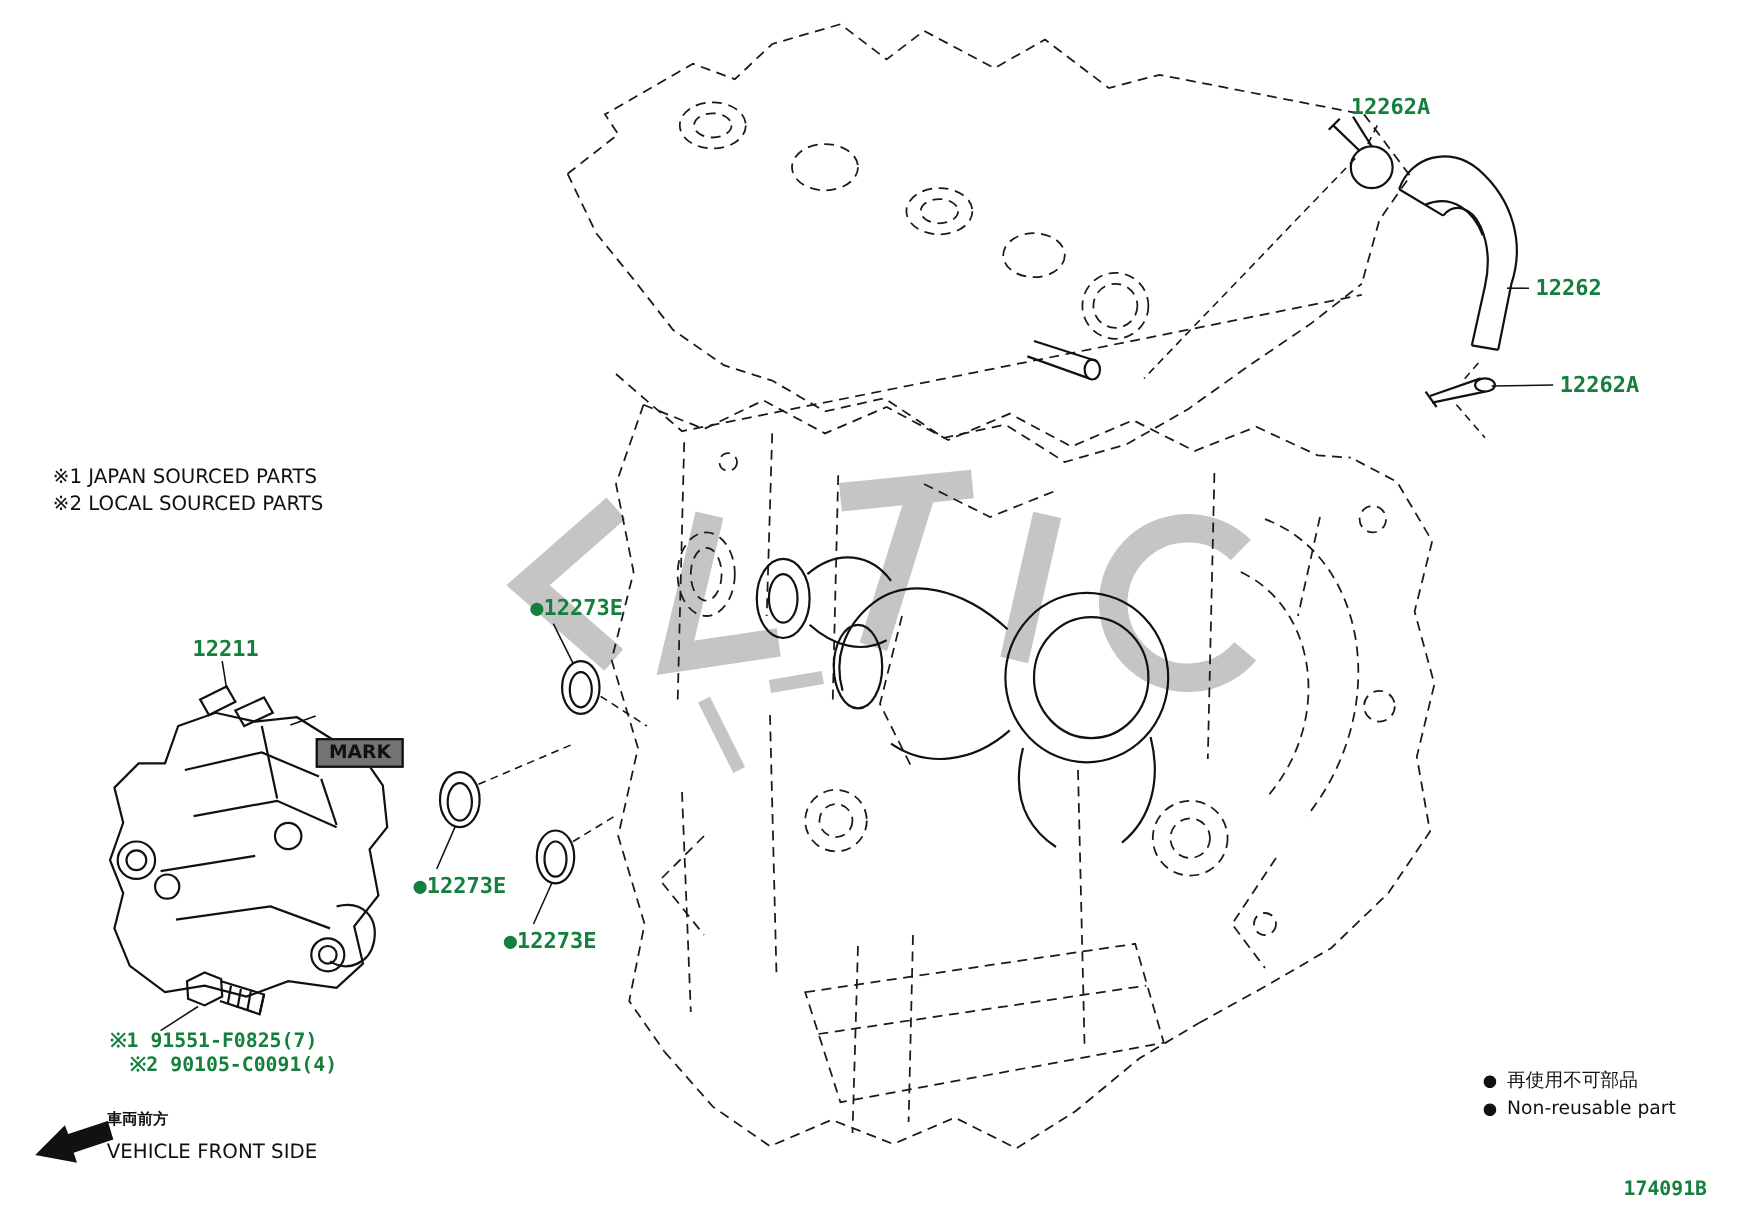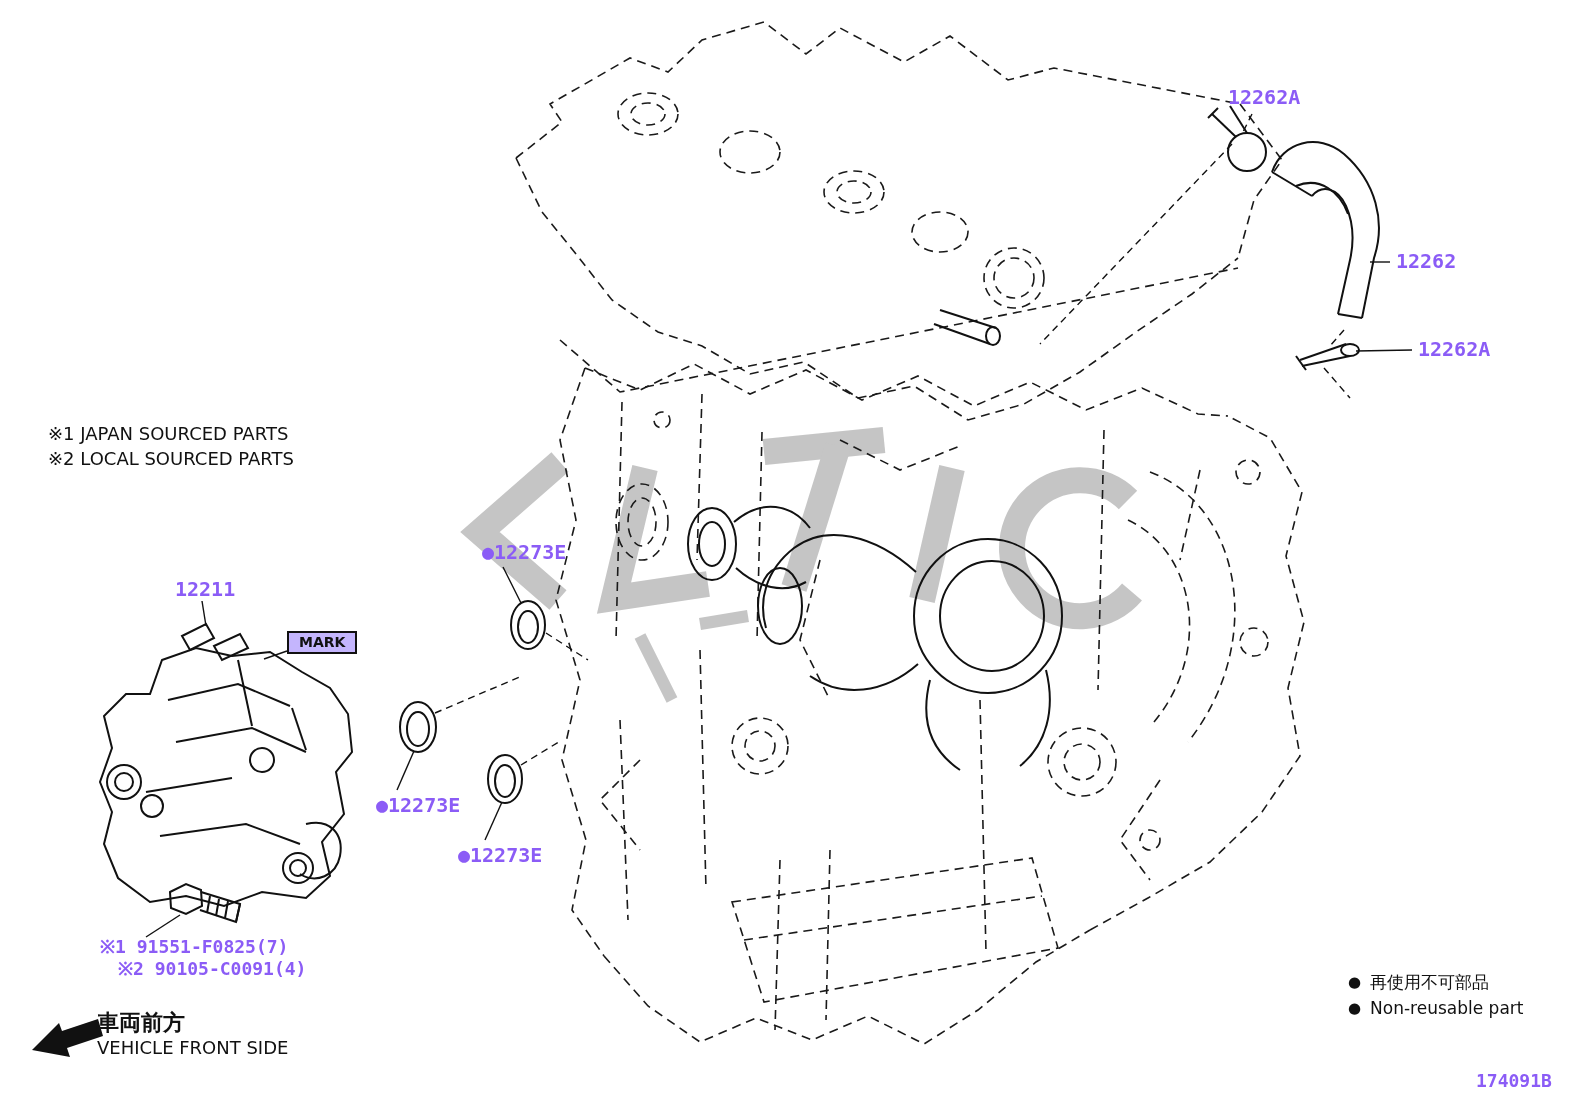--- a/index.html
+++ b/index.html
@@ -1,26 +1,26 @@
 <!DOCTYPE html>
 <html><head>
 <meta charset="utf-8">
 <style>
   html,body{margin:0;padding:0;background:#ffffff;}
   .canvas{position:relative;width:1592px;height:1099px;background:#ffffff;overflow:hidden;color:#111;}
   .art{position:absolute;left:0;top:0;width:100%;height:100%;}
   .lbl{position:absolute;white-space:nowrap;line-height:1.1;}
-  .mono{font-family:"DejaVu Sans Mono","Liberation Mono",monospace;font-size:20px;font-weight:700;color:#8b5cf6;}
+  .mono{font-family:"DejaVu Sans Mono","Liberation Mono",monospace;font-size:20px;font-weight:700;color:#15803d;}
   .mono.sm{font-size:18px;}
   .note{font-family:"DejaVu Sans","Liberation Sans",sans-serif;font-size:18px;color:#111;}
-  .note.jp{font-size:22px;font-weight:600;text-align:center;}
+  .note.jp{font-size:14px;font-weight:600;text-align:center;}
   .legend{font-family:"DejaVu Sans","Liberation Sans",sans-serif;font-size:17px;color:#111;display:flex;align-items:center;gap:9px;}
   .bullet{font-size:15px;line-height:1;}
-  .mark-box{position:absolute;border:2px solid #111;padding:1px 10px 2px 10px;background:#c4b5fd;
-            font-family:"DejaVu Sans","Liberation Sans",sans-serif;font-size:14px;font-weight:600;color:#111;}
+  .mark-box{position:absolute;border:2px solid #111;padding:1px 10px 2px 10px;background:#737373;
+            font-family:"DejaVu Sans","Liberation Sans",sans-serif;font-size:17px;font-weight:600;color:#111;margin-top:40px;}
 </style>
 </head>
 <body>
 
 <div class="canvas">
 
   <svg class="art" viewBox="0 0 1592 1099">
 
     <g opacity="0.5" stroke="#8c8c8c" fill="none" stroke-width="26">
       <path d="M560,462 L480,532 L558,600"></path>

